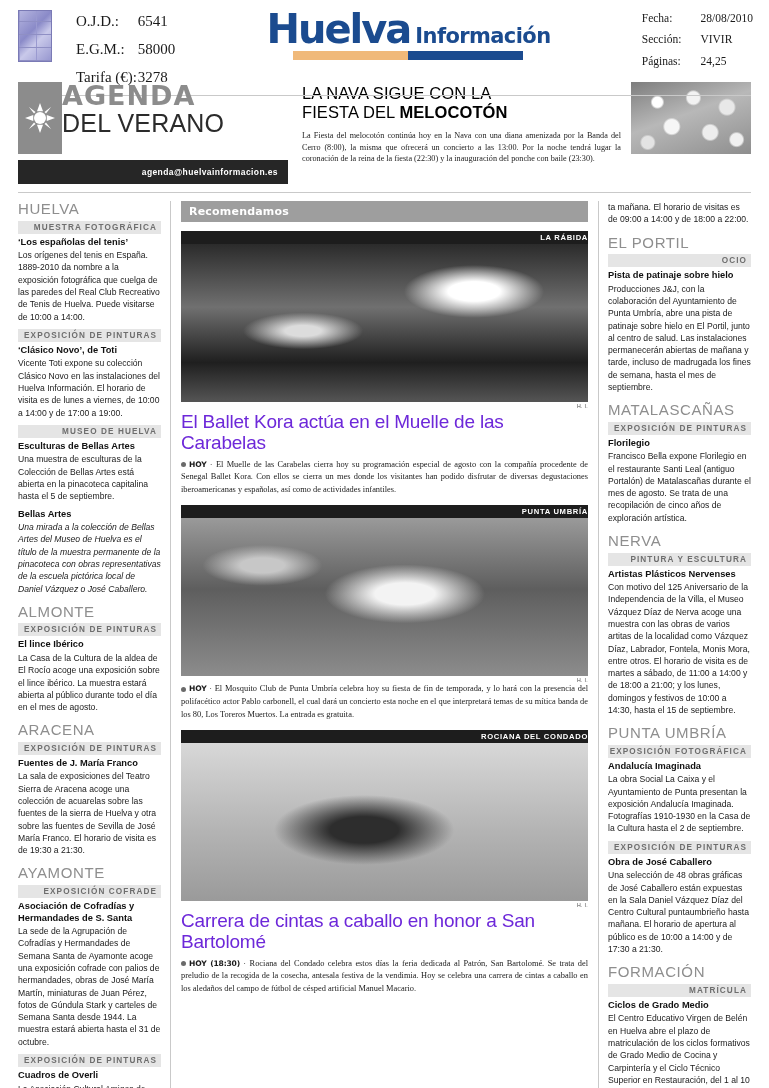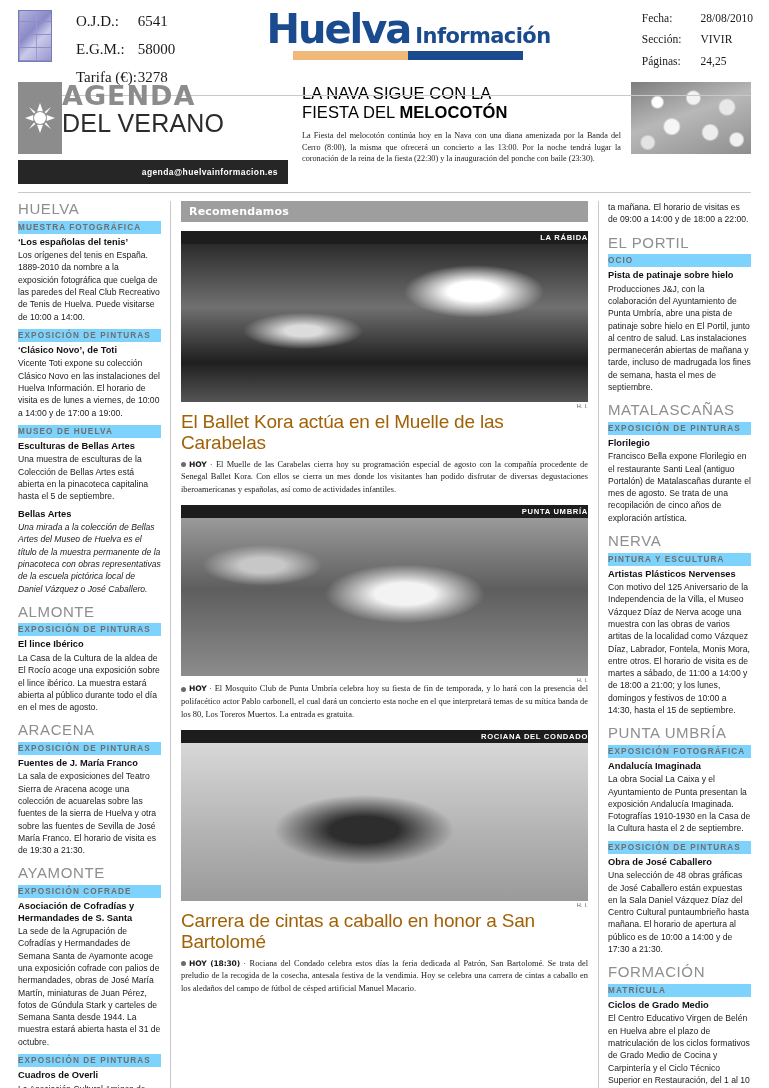--- a/index.html
+++ b/index.html
@@ -109,23 +109,23 @@
   .col-right { width:143px; flex:0 0 auto; }
 
   .city {
     font-family:"Liberation Sans", sans-serif;
     font-weight:400; font-size:15px; color:#8e8e8e;
     letter-spacing:0.6px; margin:9px 0 3px 0; line-height:1.1;
   }
   .city.first { margin-top:0; }
 
   .kicker {
-    background:#7dd3fc; color:#6e6e6e;
+    background:#e5e5e5; color:#6e6e6e;
     font-size:8.2px; font-weight:bold; letter-spacing:1.1px;
-    padding:2px 4px 2px 0; margin-bottom:3px;
+    text-align:right; padding:2px 4px 2px 0; margin-bottom:3px;
   }
 
   .entry-title {
     font-family:"Liberation Sans", sans-serif;
     font-weight:bold; font-size:9.3px; color:#111;
     line-height:1.25; margin-bottom:1px;
   }
   .entry-body {
     font-family:"Liberation Sans", sans-serif;
     font-size:8.6px; line-height:1.43; color:#1a1a1a;
@@ -166,21 +166,21 @@
       radial-gradient(ellipse at 45% 55%, #2d2d2d 0 34px, rgba(0,0,0,0) 90px),
       linear-gradient(180deg,#d8d8d8,#b4b4b4 55%,#9a9a9a);
   }
   .photo-credit {
     font-size:5.2px; color:#4a4a4a; text-align:right;
     letter-spacing:0.3px; margin-top:1px;
   }
   .headline {
     font-family:"Liberation Sans", sans-serif;
     font-weight:400; font-size:19px; line-height:1.12;
-    color:#a16207; letter-spacing:-0.2px; margin:2px 0 5px 0;
+    color:#6d28d9; letter-spacing:-0.2px; margin:2px 0 5px 0;
   }
   .lead {
     font-family:"Liberation Serif", serif;
     font-size:8.4px; line-height:1.5; color:#1a1a1a; text-align:justify;
   }
   .bullet {
     display:inline-block; width:5px; height:5px; border-radius:50%;
     background:#6a6a6a; margin-right:3px; vertical-align:middle;
   }
   .hoy {

